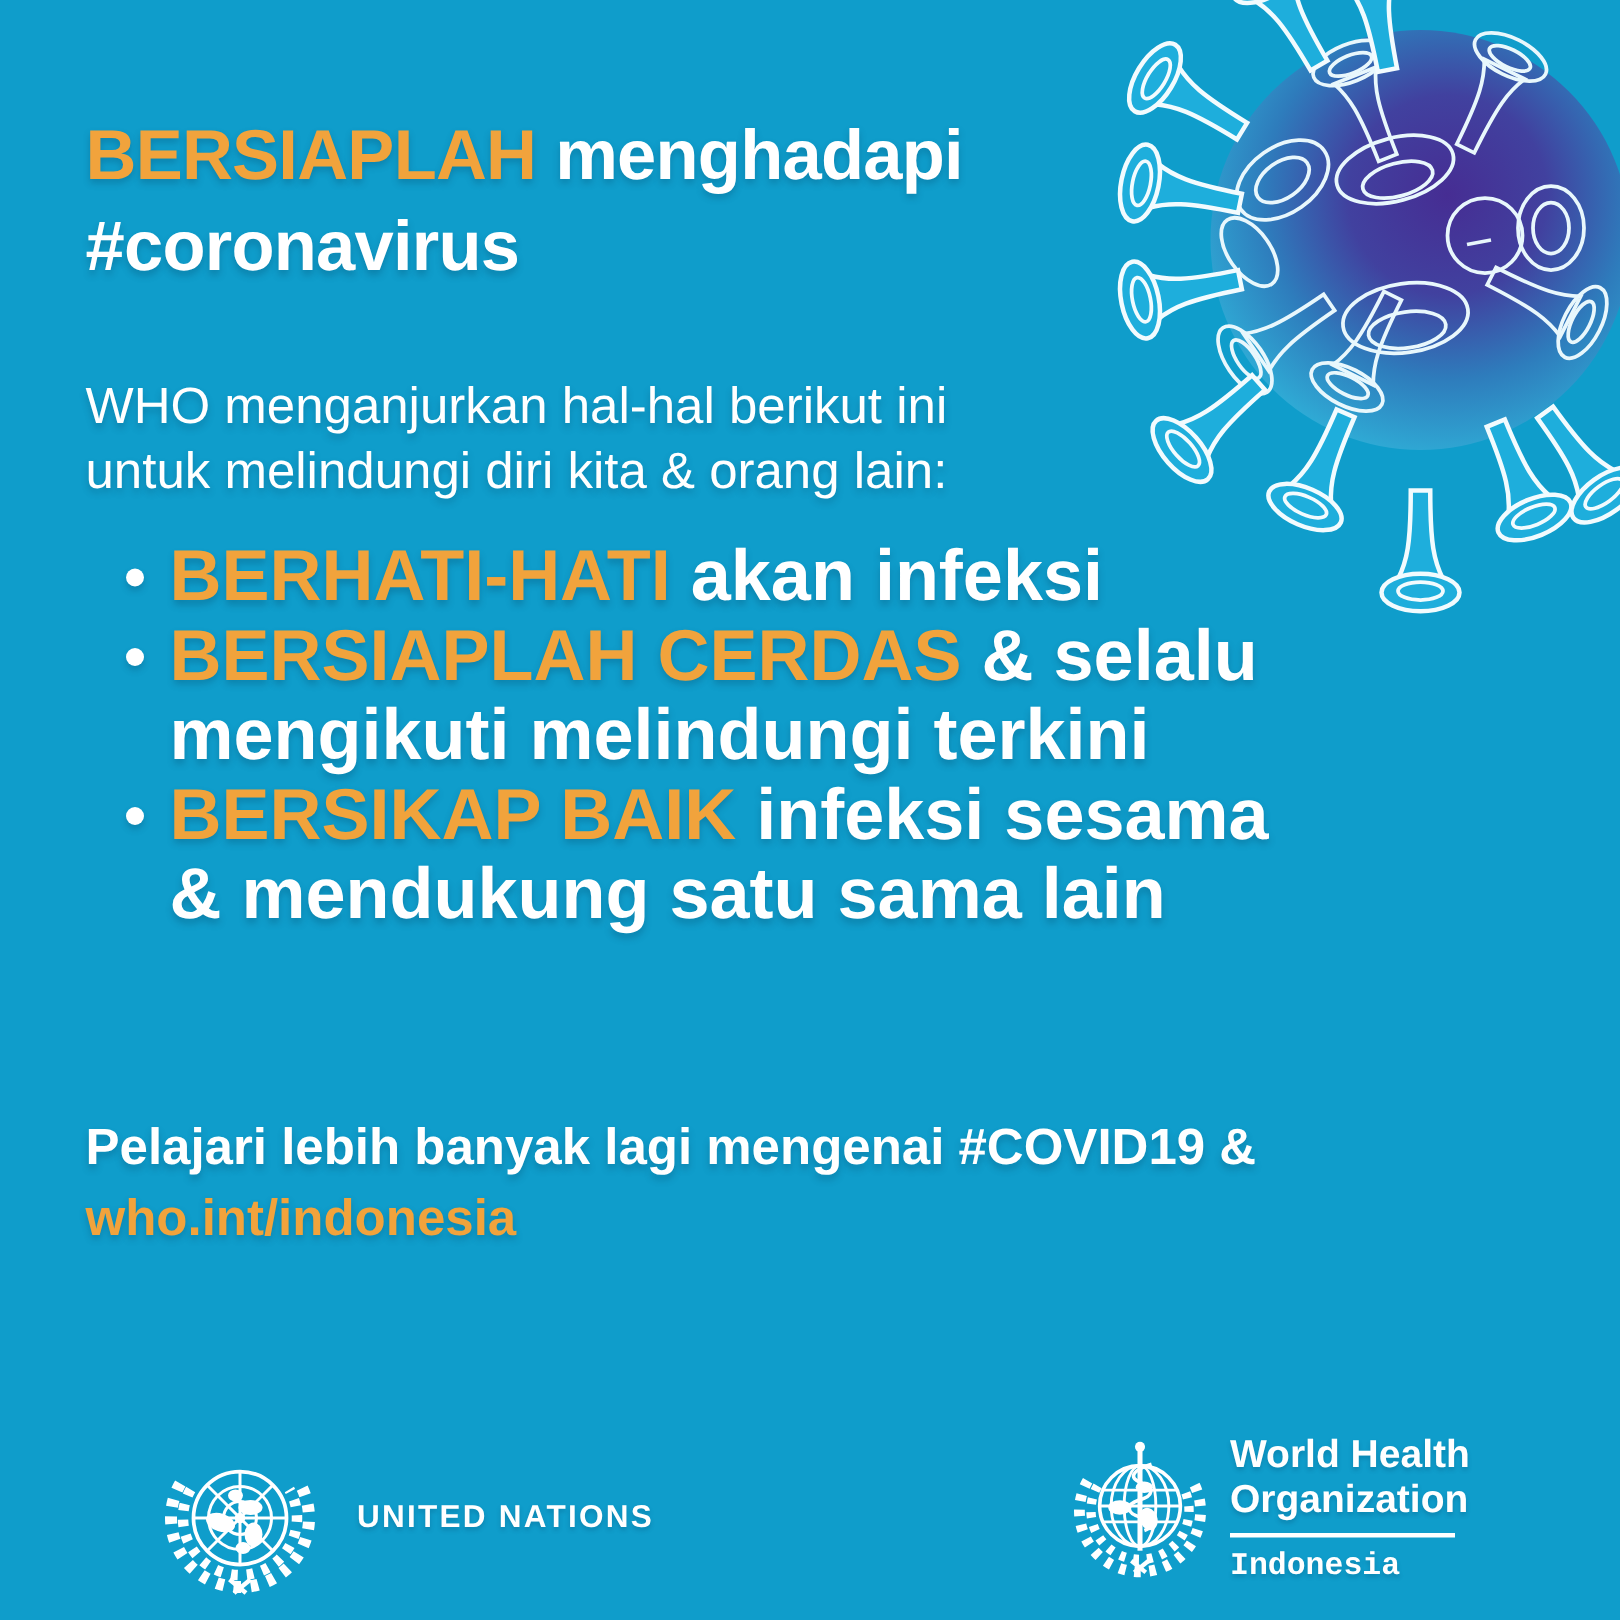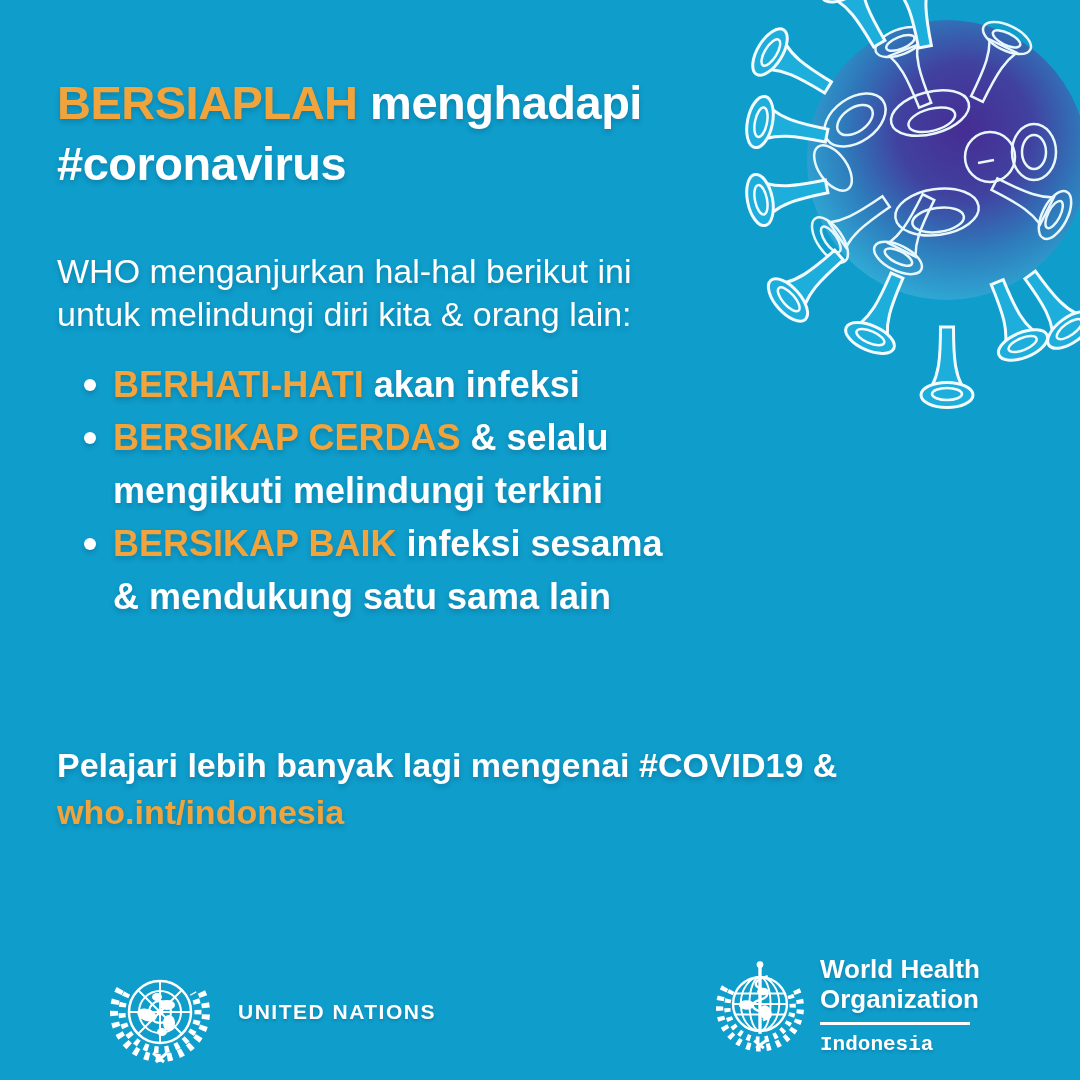--- a/index.html
+++ b/index.html
@@ -9,21 +9,21 @@
     font-family:"Liberation Sans",sans-serif;
     -webkit-font-smoothing:antialiased;
   }
   .txt{position:absolute;color:#fff;text-shadow:0 3px 5px rgba(0,60,95,.28);}
   .hl{color:#F1A33C;}
   
   .title{top:72px;left:57px;font-size:47px;font-weight:bold;line-height:61px;letter-spacing:-.5px;}
   
   .intro{top:232px;left:57px;font-size:34px;font-weight:400;line-height:43px;margin-top:18px;}
   
-  .bullets{top:358px;left:84px;font-size:36px;font-weight:bold;line-height:53px;
+  .bullets{top:358px;left:84px;font-size:48px;font-weight:bold;line-height:53px;
            list-style:none;margin:0;padding:0;}
   .bullets li{position:relative;padding-left:29px;}
   .bullets li::before{content:"";position:absolute;left:0;top:21px;width:12px;height:12px;
            border-radius:50%;background:#fff;box-shadow:0 3px 4px rgba(0,60,95,.25);}
   
   .footer{top:742px;left:57px;font-size:34px;font-weight:bold;line-height:47px;}
   
   .logo-row{position:absolute;left:0;right:0;top:940px;height:140px;}
   .un-block{position:absolute;left:108px;top:20px;display:flex;align-items:center;}
   .un-label{color:#fff;font-size:21px;font-weight:bold;letter-spacing:1.5px;margin-left:26px;
@@ -109,21 +109,21 @@
 <div class="txt intro">
   <div>WHO menganjurkan hal-hal berikut ini</div>
   <div>untuk melindungi diri kita &amp; orang lain:</div>
 </div>
 
 <ul class="txt bullets">
   <li>
     <div><span class="hl">BERHATI-HATI</span><span> akan infeksi</span></div>
   </li>
   <li>
-    <div><span class="hl">BERSIKAP CERDAS</span><span> &amp; selalu</span></div>
+    <div><span class="hl">BERSIAPLAH CERDAS</span><span> &amp; selalu</span></div>
     <div>mengikuti melindungi terkini</div>
   </li>
   <li>
     <div><span class="hl">BERSIKAP BAIK</span><span> infeksi sesama</span></div>
     <div>&amp; mendukung satu sama lain</div>
   </li>
 </ul>
 
 <div class="txt footer">
   <div>Pelajari lebih banyak lagi mengenai #COVID19 &amp;</div>

